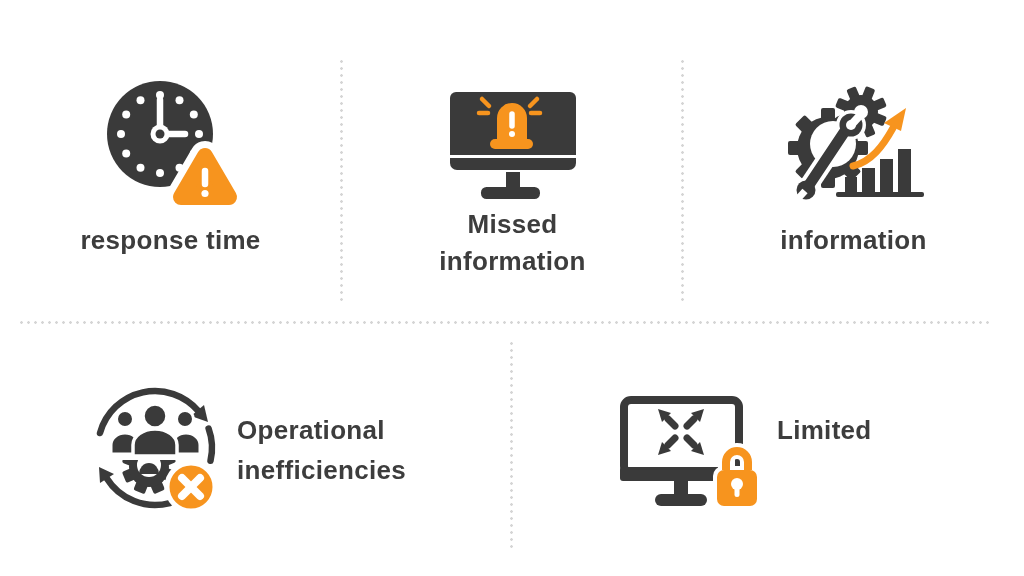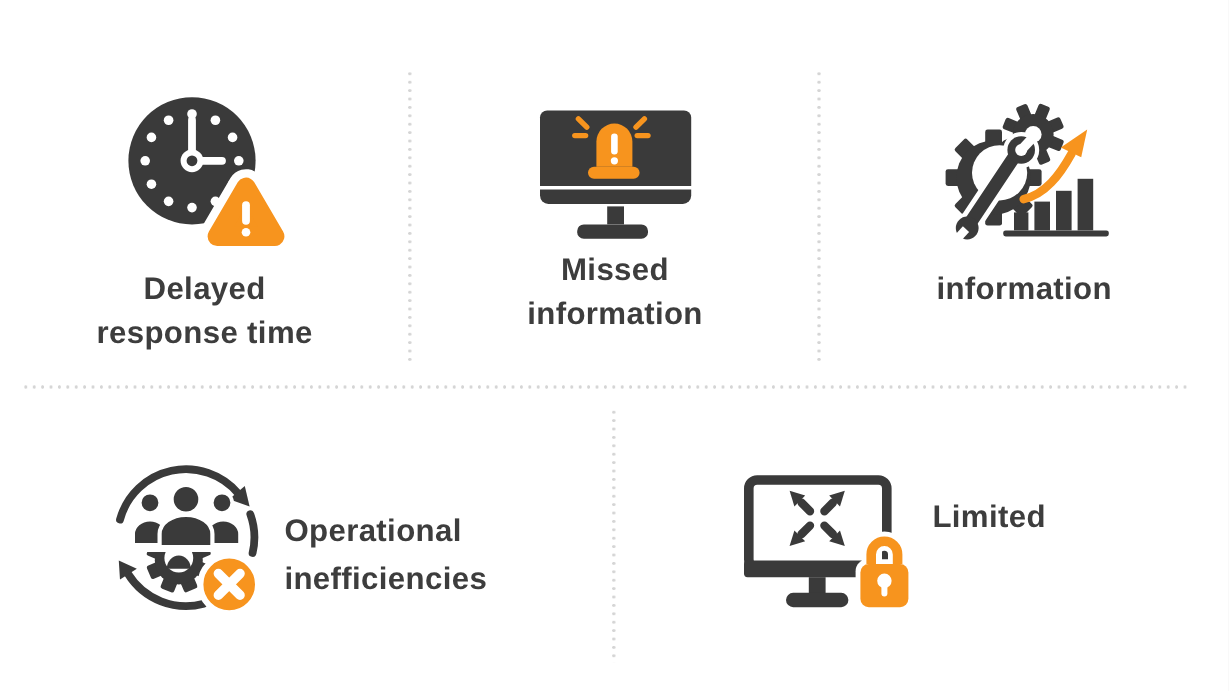--- a/index.html
+++ b/index.html
@@ -65,21 +65,20 @@
       </g>
       <circle class="fw" cx="64" cy="62" r="9.5"></circle>
       <circle class="fd" cx="64" cy="62" r="4.5"></circle>
       <path d="M109,84 L133,125 L85,125 Z" fill="#ffffff" stroke="#ffffff" stroke-width="30" stroke-linejoin="round"></path>
       <path class="fo so" d="M109,84 L133,125 L85,125 Z" stroke-width="16" stroke-linejoin="round"></path>
       <path class="sw nf" d="M109,99 L109,112" stroke-width="6.5" stroke-linecap="round"></path>
       <circle class="fw" cx="109" cy="121.5" r="3.6"></circle>
     </svg>
   </div>
   <div class="abs label center" style="left:0px;top:222px;">
-    <div>Delayed</div>
     <div>response time</div>
   </div>
 
   <div class="abs" style="left:448px;top:90px;">
     <svg width="130" height="112" viewBox="0 0 130 112">
       <path class="fd" d="M8,2 h114 a6,6 0 0 1 6,6 v57 H2 V8 a6,6 0 0 1 6,-6 z"></path>
       <path class="fd" d="M2,68 h126 v5 a7,7 0 0 1 -7,7 H9 a7,7 0 0 1 -7,-7 z"></path>
       <rect class="fd" x="58" y="82" width="14" height="15"></rect>
       <rect class="fd" x="33" y="97" width="59" height="12" rx="5.5"></rect>
       <path class="fo" d="M49,49 v-21 a15,15 0 0 1 30,0 v21 z"></path>
@@ -188,21 +187,21 @@
       <path class="fd sw" d="M45,78 v-11 a22,16 0 0 1 44,0 v11 z" stroke-width="3.5"></path>
       <circle class="fd sw" cx="67" cy="38" r="12" stroke-width="3.5"></circle>
 
       <circle class="fo sw" cx="103" cy="109" r="24" stroke-width="5"></circle>
       <g class="sw nf" stroke-width="8" stroke-linecap="round">
         <path d="M94,100 L112,118"></path>
           <path d="M112,100 L94,118"></path>
       </g>
     </svg>
   </div>
-  <div class="abs label left" style="left:237px;top:422px;">
+  <div class="abs label left" style="left:237px;top:410px;">
     <div>Operational</div>
     <div>inefficiencies</div>
   </div>
 
   <div class="abs" style="left:608px;top:390px;">
     <svg width="165" height="122" viewBox="0 0 165 122">
       <rect class="sd nf" x="16" y="10" width="115" height="73" rx="7" stroke-width="8"></rect>
       <rect class="fd" x="12" y="77" width="123" height="14" rx="3"></rect>
       <rect class="fd" x="66" y="91" width="14" height="14"></rect>
       <rect class="fd" x="47" y="104" width="52" height="12" rx="6"></rect>

